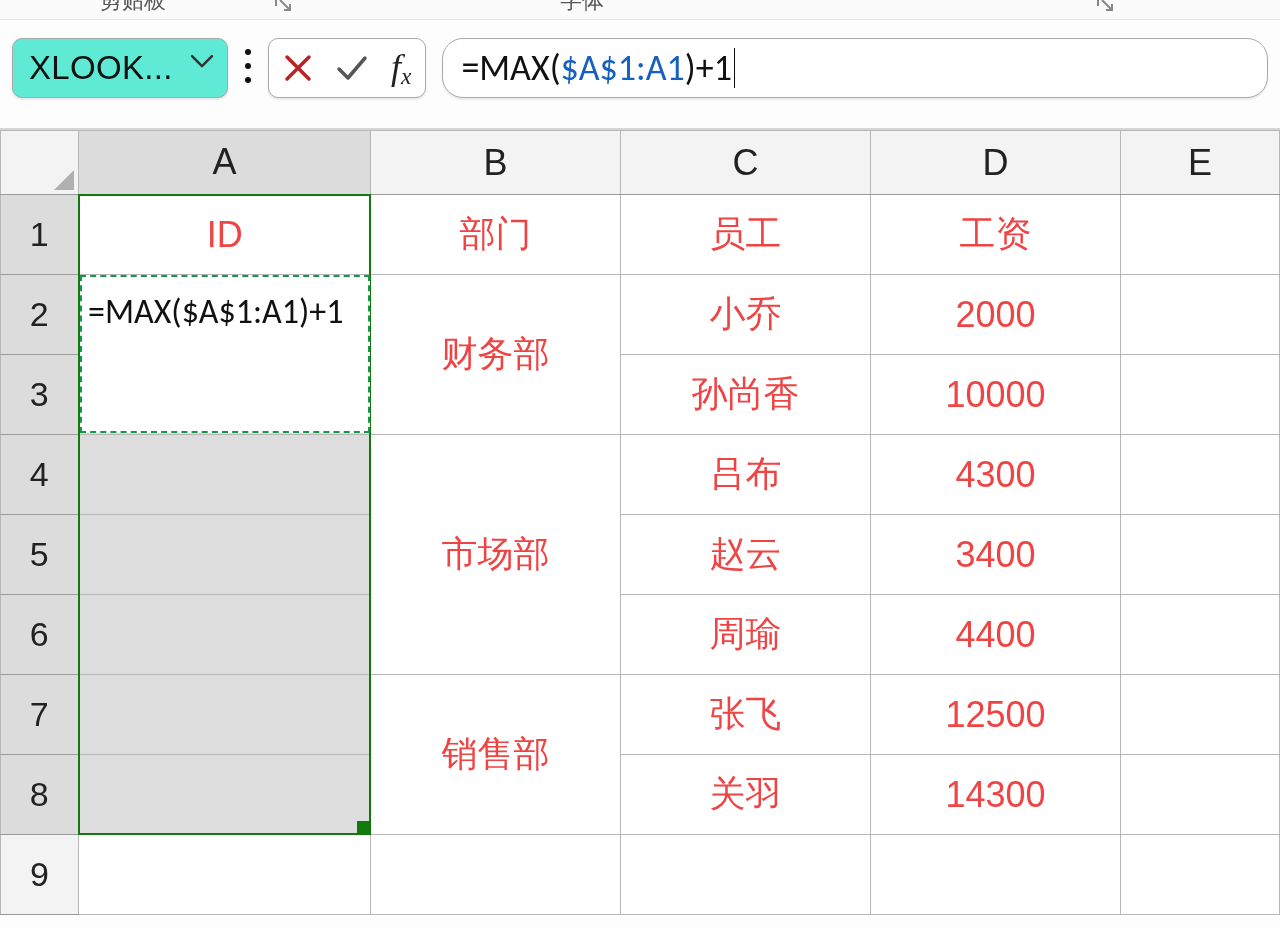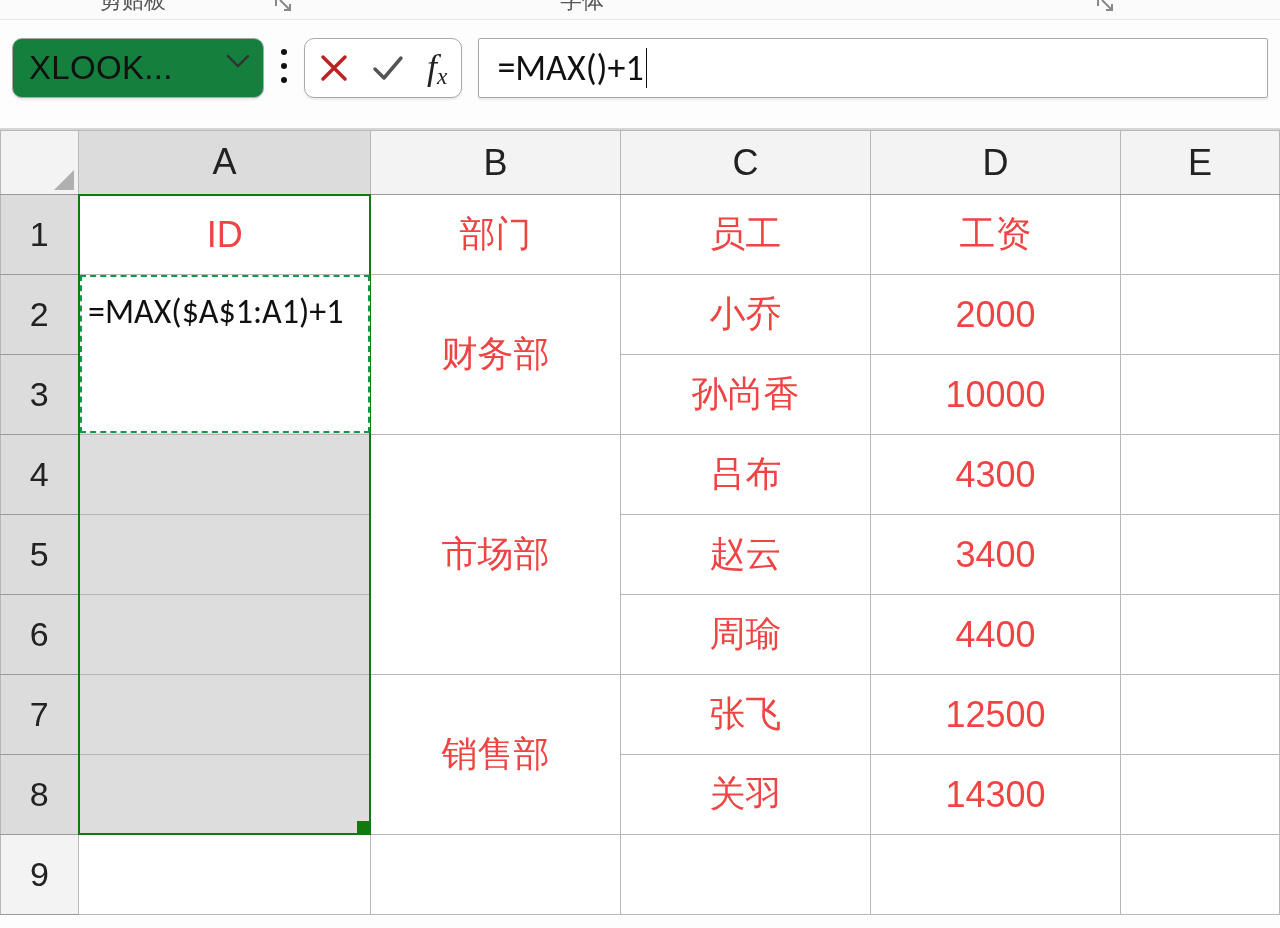--- a/index.html
+++ b/index.html
@@ -12,23 +12,23 @@
   }
   .top-ribbon-edge svg { display:block;}
   
   .formula-bar-row{
     display:flex; align-items:center;
     padding:18px 12px 30px 12px;
     background:#fdfdfd;
     border-bottom:2px solid #d6d6d6;
   }
   .name-box{
-    width:252px; height:60px;
+    width:216px; height:60px;
     border:1.5px solid #a9a9a9; border-radius:10px;
-    background:#15803d;
+    background:#5eead4;
     display:flex; align-items:center;
     padding:0 10px 0 16px;
     font-size:33px; color:#111;
     position:relative;
     box-shadow:0 2px 2px rgba(0,0,0,0.08);
   }
   .name-box .nb-label{ letter-spacing:0.3px; white-space:nowrap; overflow:hidden;}
   .name-box .chev{ position:absolute; right:12px; top:50%; transform:translateY(-60%); color:#333;}
   
   .tool-sep{ width:40px; text-align:center;}
@@ -43,21 +43,21 @@
     box-shadow:0 2px 2px rgba(0,0,0,0.08);
   }
   .fx-controls .iconbtn{ display:flex; align-items:center; justify-content:center;}
   .fx-label{ font-family: "Cambria Math","Times New Roman",serif; font-size:36px; font-style:italic; color:#222;}
   .fx-label sub{ font-size:0.65em; vertical-align:-0.2em;}
   
   .formula-input{
     flex:1;
     height:60px;
     margin-left:16px;
-    border:1.5px solid #a9a9a9; border-radius:2px;
+    border:1.5px solid #a9a9a9; border-radius:21px;
     background:#ffffff;
     display:flex; align-items:center;
     padding:0 18px;
     font-size:36px;
     font-family: "Calibri", Arial, sans-serif;
     color:#111;
     box-shadow:0 2px 2px rgba(0,0,0,0.08);
     overflow:hidden;
     position:relative;
   }
@@ -200,20 +200,21 @@
     <span class="iconbtn" title="Enter">
       <svg width="34" height="30">
           <path d="M4 16 L13 25 L30 5" stroke="#555" stroke-width="3.5" fill="none" stroke-linecap="round" stroke-linejoin="round"></path>
         </svg>
     </span>
     <span class="fx-label" title="Insert Function">f<sub>x</sub></span>
   </div>
 
   <div class="formula-input">
     <span>=MAX(</span>
+      <span class="tok-ref">$A$1:A1</span>
       <span>)+1</span>
       <span class="caret"></span>
   </div>
 </div>
 
 <div class="sheet" id="sheet">
   <table class="grid" id="grid">
     <tbody>
         <tr>
       <th class="corner rowhdr">

